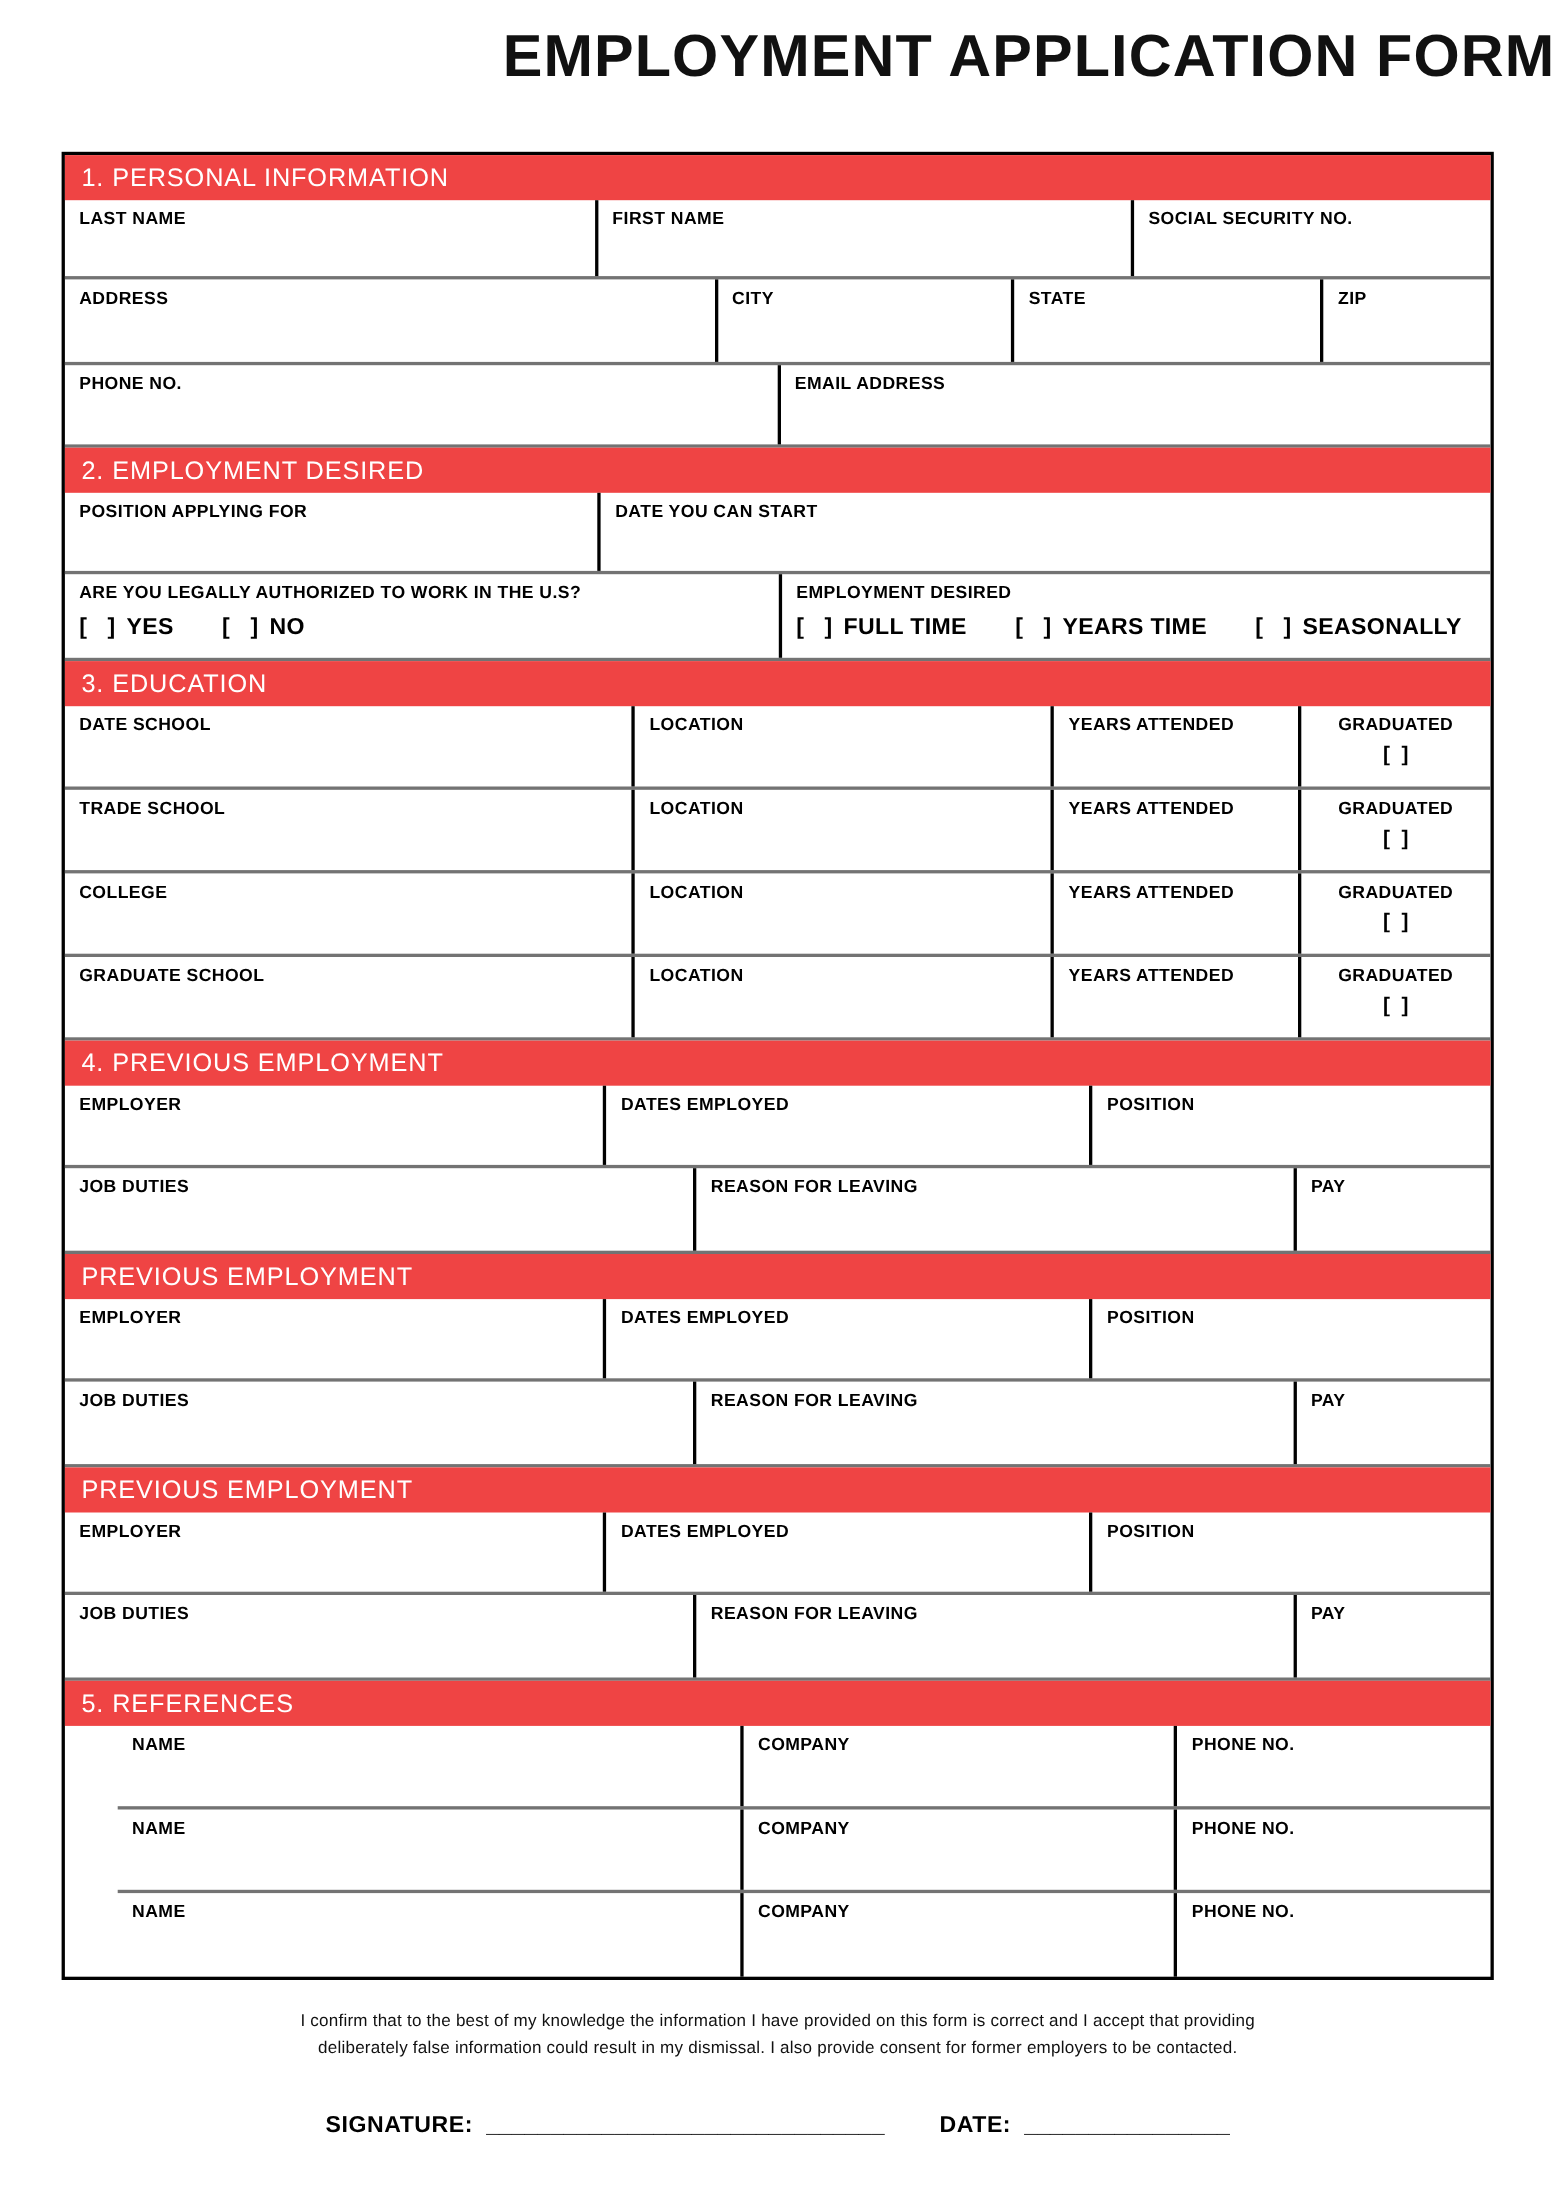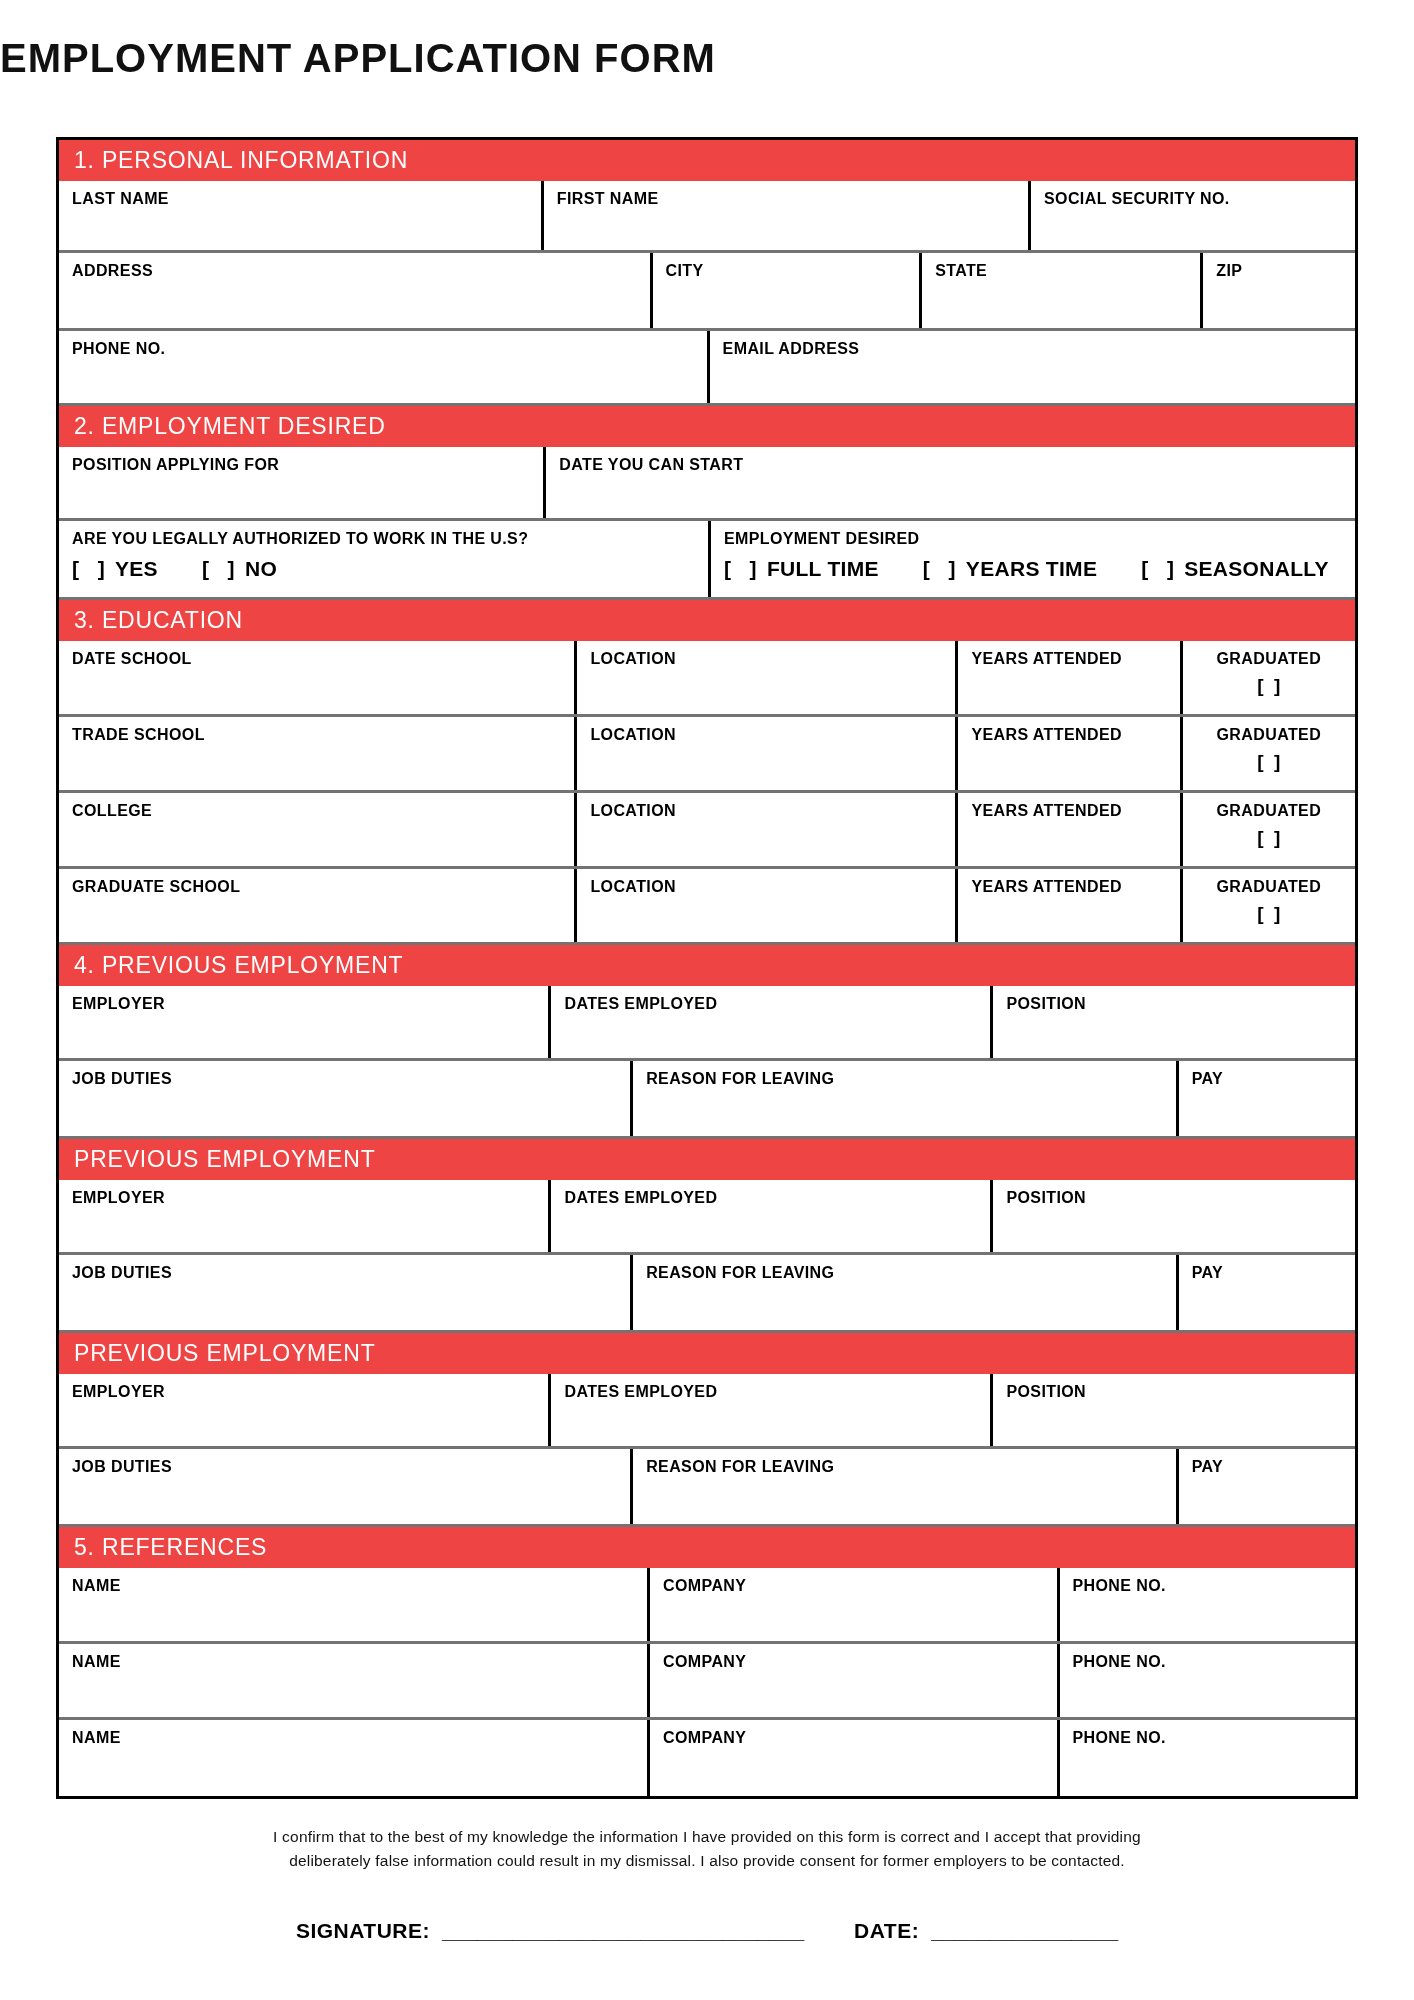--- a/index.html
+++ b/index.html
@@ -3,22 +3,22 @@
 <meta charset="utf-8">
 <style>
   * { margin:0; padding:0; box-sizing:border-box; }
   html,body { background:#ffffff; }
   .page {
     width:1414px; height:2000px; background:#ffffff; overflow:hidden;
     font-family:"Liberation Sans","DejaVu Sans",sans-serif; color:#000;
     position:relative;
   }
   .title {
-    padding-top:36px; text-align:left;
-    font-size:40px; font-weight:800; letter-spacing:1px; color:#111;
+    padding-top:20px; text-align:right;
+    font-size:54px; font-weight:800; letter-spacing:1px; color:#111;
   }
   .form {
     width:1302px; margin:56px auto 0 auto;
     border:3px solid #000;
   }
   .bar {
     background:#ef4444; color:#fff; height:41px;
     display:flex; align-items:center; padding:0 15px;
     font-size:23px; font-weight:400; letter-spacing:0.8px;
   }
@@ -28,21 +28,21 @@
   .cell:last-child { border-right:none; flex:1; }
   .lbl { display:block; font-weight:bold; font-size:16px; letter-spacing:0.4px; }
   .r-name  { min-height:72px; }
   .r-addr  { min-height:78px; }
   .r-phone { min-height:75px; }
   .r-pos   { min-height:74px; }
   .r-auth  { min-height:79px; }
   .r-edu   { min-height:76px; }
   .r-emp   { min-height:75px; }
   .r-job   { min-height:78px;justify-content:flex-end; }
-  .r-ref   { min-height:76px; }
+  .r-ref   { min-height:76px;margin-left:48px; }
   .opts { display:flex; gap:44px; margin-top:9px; }
   .opt  { display:flex; gap:10px; align-items:baseline;
           font-size:21px; font-weight:600; letter-spacing:0.3px; cursor:pointer; }
   .opt .box { font-weight:600; }
   .grad { text-align:center; }
   .grad .lbl { text-align:center; }
   .grad-box { margin-top:7px; font-size:19px; font-weight:600; display:inline-block; cursor:pointer; }
   .disclaimer {
     margin-top:26px; text-align:center;
     font-size:15.5px; line-height:1.55; letter-spacing:0.2px; color:#111;

